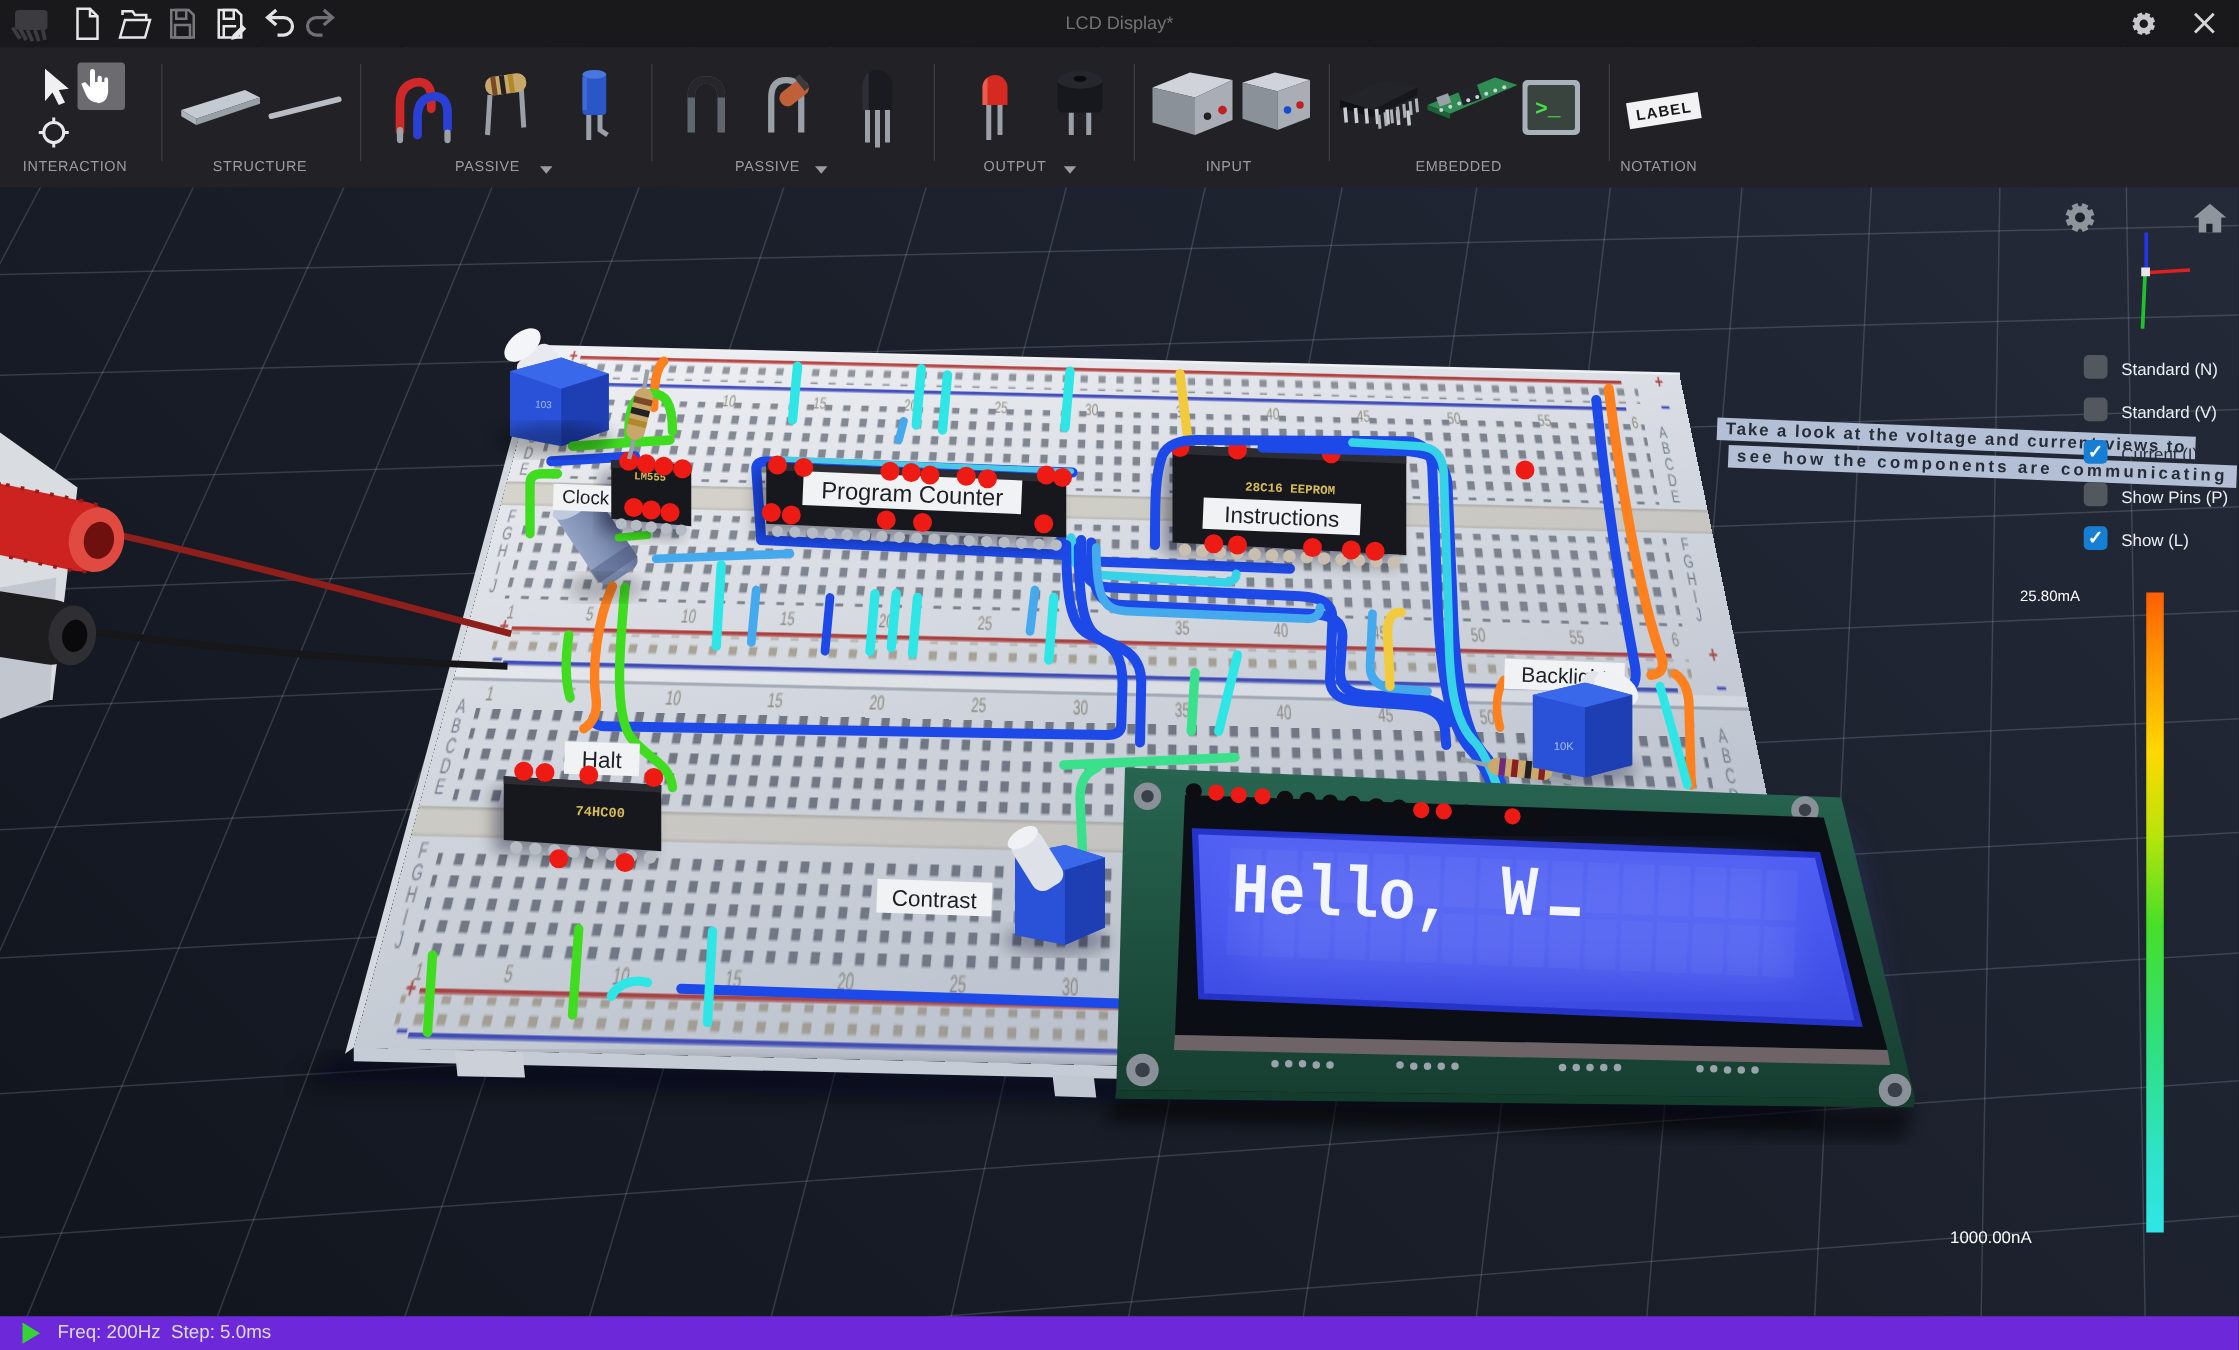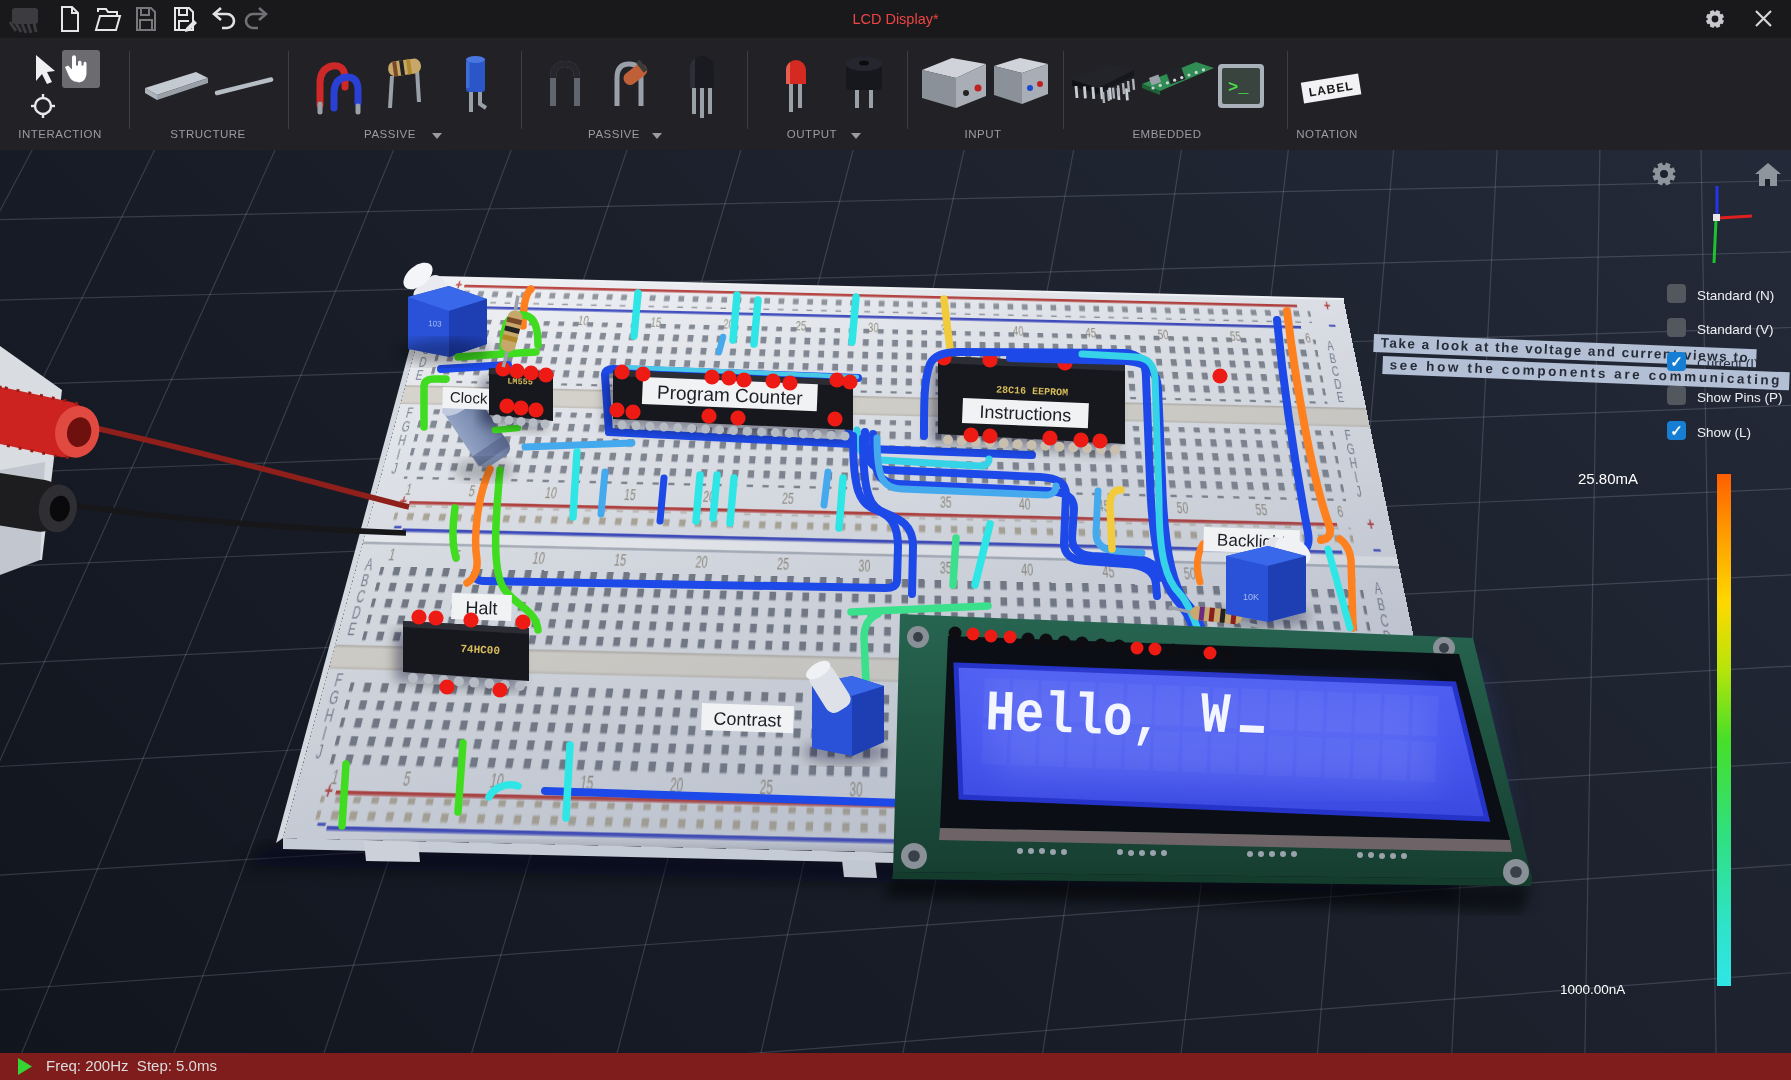--- a/index.html
+++ b/index.html
@@ -1,19 +1,19 @@
 <!DOCTYPE html>
 <html><head><meta charset="utf-8"><style>
 *{margin:0;padding:0;box-sizing:border-box}
 body{width:1791px;height:1080px;overflow:hidden;background:#101420;font-family:"Liberation Sans",sans-serif}
 #vp{position:absolute;left:0;top:0;width:1791px;height:1080px;background:linear-gradient(225deg,#252b3a 0%,#1a1f2a 50%,#11151e 100%);z-index:1}
 #board{position:absolute;left:0;top:0;width:1216px;height:440px;transform-origin:0 0;transform:matrix3d(0.748340,0.018272,0.000000,0.000001,-0.492795,0.838705,0.000000,-0.000521,0.000000,0.000000,1.000000,0.000000,435.000000,277.000000,0.000000,1.000000)}
 #tbar{position:absolute;left:0;top:0;width:1791px;height:38px;background:#19191b;z-index:10}
 #tools{position:absolute;left:0;top:38px;width:1791px;height:112px;background:#222226;z-index:10}
-#sbar{position:absolute;left:0;top:1053px;width:1791px;height:27px;background:#7f1d1d;z-index:10}
+#sbar{position:absolute;left:0;top:1053px;width:1791px;height:27px;background:#6d28d9;z-index:10}
 .glabel{position:absolute;top:90px;font-size:11.5px;color:#9b9ba1;letter-spacing:0.5px;text-align:center}
 .sep{position:absolute;top:13px;width:1px;height:78px;background:#3d3d42}
 .cbrow{position:absolute;height:19px;display:flex;align-items:flex-end;z-index:5}
 .cb{width:19px;height:19px;border-radius:4px;background:#53575e}
 .cbc{width:19px;height:19px;border-radius:4px;background:#177fd3;color:#fff;font-size:15px;font-weight:bold;text-align:center;line-height:19px}
 .cbt{margin-left:11px;font-size:13.5px;color:#eef0f3}
 .tip{position:absolute;background:#b3bfd5;color:#272d38;font-size:13.5px;font-weight:bold;white-space:nowrap;padding:1px 7px 2px 7px;letter-spacing:1.25px;z-index:4}
 </style></head><body>
 <div id="vp">
     <svg width="1791" height="1080" style="position:absolute;left:0;top:0">
@@ -763,21 +763,21 @@
     </div>
     <div class="cbrow" style="left:1667px;top:386px">
       <div class="cb"></div>
       <div class="cbt" style="color:#eef0f3">Show Pins (P)</div>
     </div>
     <div class="cbrow" style="left:1667px;top:421px">
       <div class="cbc">✓</div>
       <div class="cbt" style="color:#eef0f3">Show (L)</div>
     </div>
     <div style="position:absolute;left:1717px;top:474px;width:14px;height:512px;z-index:5;background:linear-gradient(to bottom,#ff5f00 0%,#ff9d00 12%,#ffd800 25%,#b8e40a 38%,#46df28 52%,#2fe07c 70%,#2ee3c8 88%,#2fe6e6 100%)"></div>
-    <div style="position:absolute;left:1492px;top:470px;width:146px;text-align:right;font-size:15px;color:#fff;z-index:5">25.80mA</div>
+    <div style="position:absolute;left:1616px;top:470px;width:146px;text-align:left;font-size:12px;color:#fff;z-index:5">25.80mA</div>
     <div style="position:absolute;left:1560px;top:982px;width:146px;font-size:13.5px;color:#fff;z-index:5">1000.00nA</div>
     <svg width="300" height="130" viewBox="1640 150 300 130" style="position:absolute;left:1640px;top:150px;z-index:5">
 <g transform="translate(1664,174)" fill="#8f959c">
         <circle r="9"></circle>
         <g stroke="#8f959c" stroke-width="5">
           <line x1="6.4" y1="2.6" x2="10.6" y2="4.4"></line>
           <line x1="2.7" y1="6.4" x2="4.4" y2="10.6"></line>
           <line x1="-2.6" y1="6.4" x2="-4.4" y2="10.6"></line>
           <line x1="-6.4" y1="2.7" x2="-10.6" y2="4.4"></line>
           <line x1="-6.4" y1="-2.6" x2="-10.6" y2="-4.4"></line>
@@ -845,21 +845,21 @@
           <line x1="2.1" y1="-5.0" x2="3.4" y2="-8.3"></line>
           <line x1="5.0" y1="-2.1" x2="8.3" y2="-3.5"></line>
         </g>
         <circle r="3.4" fill="#19191b"></circle>
       </g>
       <g stroke="#d6d6d8" stroke-width="2.2">
         <line x1="1756" y1="11" x2="1771" y2="26"></line>
         <line x1="1771" y1="11" x2="1756" y2="26"></line>
       </g>
     </svg>
-    <div style="position:absolute;left:0;top:0;width:100%;text-align:center;font-size:14.5px;color:#ef4444;line-height:38px">LCD Display*</div>
+    <div style="position:absolute;left:0;top:0;width:100%;text-align:center;font-size:14.5px;color:#737373;line-height:38px">LCD Display*</div>
   </div>
 <div id="tools">
     <div class="glabel" style="left:-20px;width:160px">INTERACTION</div>
     <div class="glabel" style="left:128px;width:160px">STRUCTURE</div>
     <div class="glabel" style="left:310px;width:160px">PASSIVE</div>
     <div class="glabel" style="left:534px;width:160px">PASSIVE</div>
     <div class="glabel" style="left:732px;width:160px">OUTPUT</div>
     <div class="glabel" style="left:903px;width:160px">INPUT</div>
     <div class="glabel" style="left:1087px;width:160px">EMBEDDED</div>
     <div class="glabel" style="left:1247px;width:160px">NOTATION</div>

